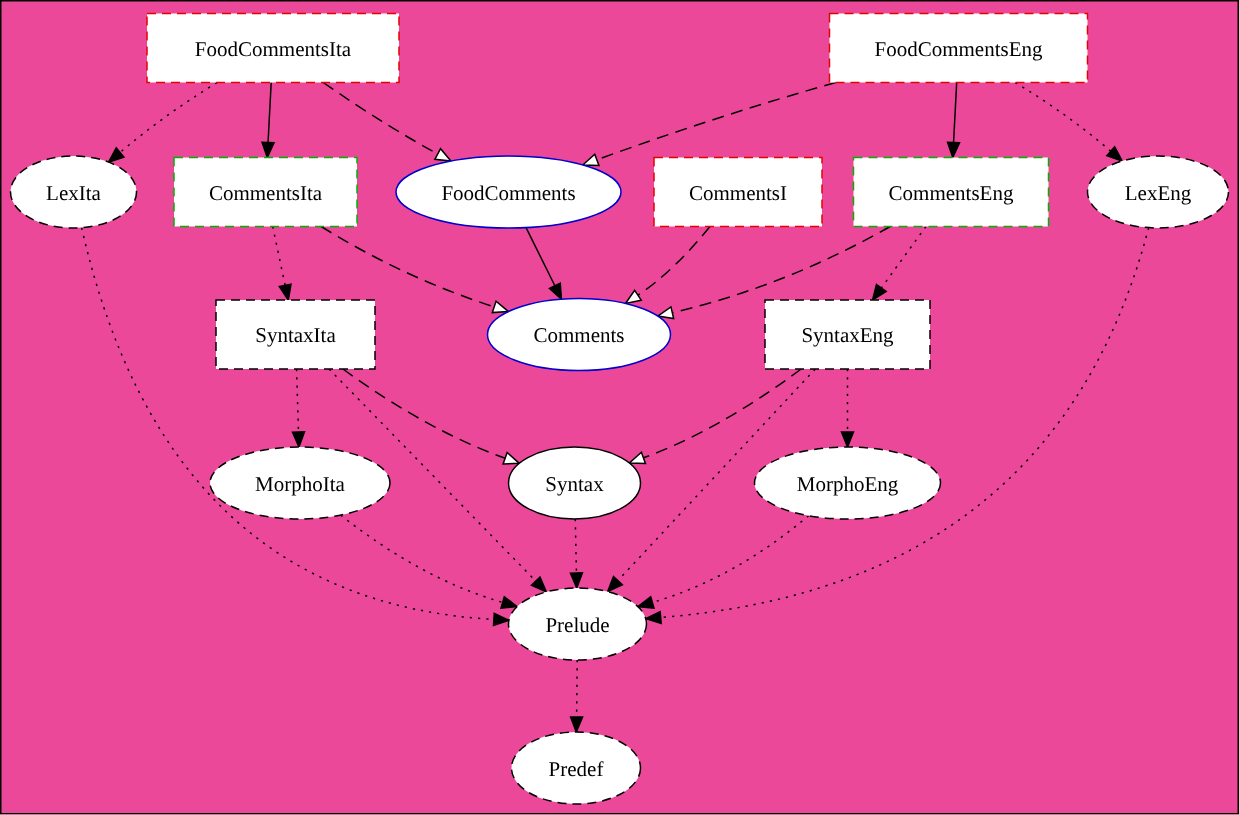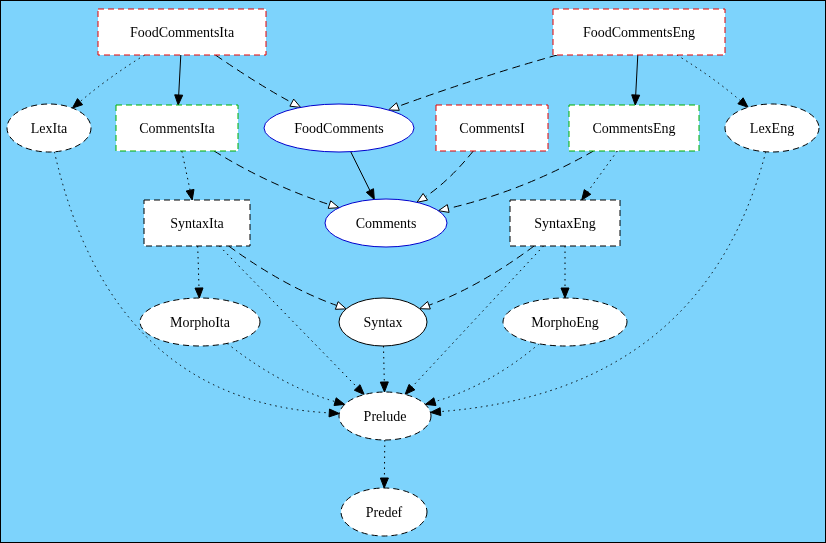--- a/index.html
+++ b/index.html
@@ -2,21 +2,21 @@
 <html><head>
 <meta charset="utf-8">
 <style>
   html, body { margin: 0; padding: 0; background: #ffffff; }
   .canvas {
     position: relative;
     width: 826px;
     height: 543px;
     box-sizing: border-box;
     border: 1px solid #000;
-    background: #7dd3fc;
+    background: #ec4899;
     overflow: hidden;
   }
   svg { display: block; }
   text {
     font-family: "Liberation Serif", "DejaVu Serif", serif;
     font-size: 14px;
     fill: #000000;
   }
 </style>
 </head>

